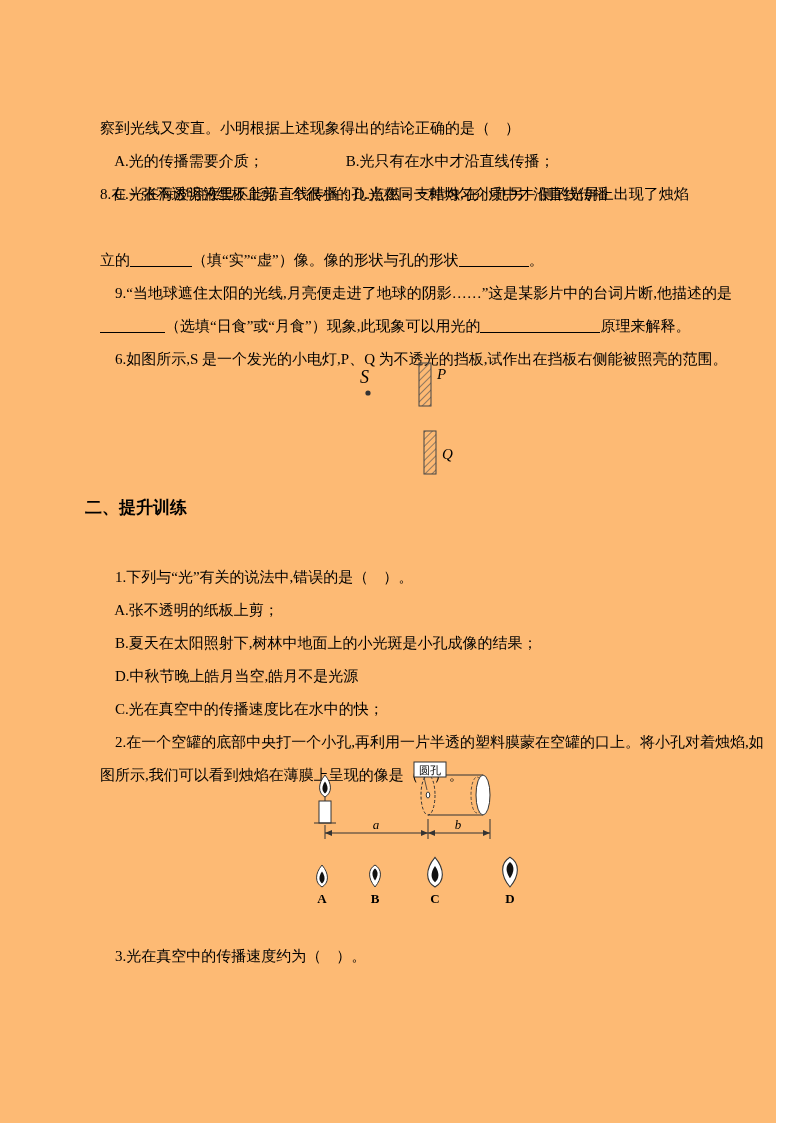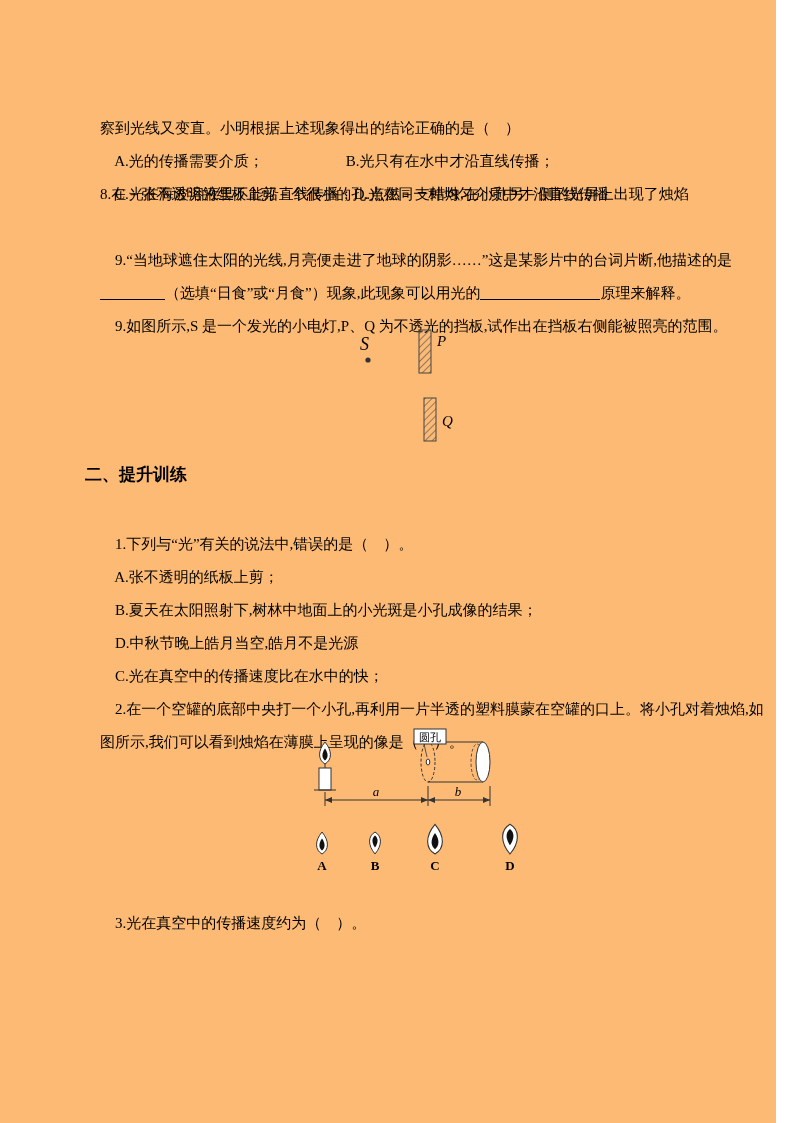--- a/index.html
+++ b/index.html
@@ -57,30 +57,33 @@
   <div class="line indent">
     <span>A.光的传播需要介质；</span><span class="gap-ab"></span><span>B.光只有在水中才沿直线传播；</span>
   </div>
   <div class="line indent">
     <span>C.光在海波溶液里不能沿直线传播；D.光在同一种均匀介质中才沿直线传播</span>
   </div>
 
   <div class="line indent flexline">
     <span>8.在－张不透明的纸板上剪－个很小的孔.点燃－支蜡烛,在小孔另－侧的光屏上出现了烛焰</span><span class="fill"></span>
   </div>
+  <div class="line">
+    <span>立的</span><span class="blank w62"></span><span>（填“实”“虚”）像。像的形状与孔的形状</span><span class="blank w70"></span><span>。</span>
+  </div>
 
   <div class="line indent">
     <span>9.“当地球遮住太阳的光线,月亮便走进了地球的阴影……”这是某影片中的台词片断,他描述的是</span>
   </div>
   <div class="line">
     <span class="blank w65"></span><span>（选填“日食”或“月食”）现象,此现象可以用光的</span><span class="blank w120"></span><span>原理来解释。</span>
   </div>
 
   <div class="line indent">
-    <span>9.如图所示,S 是一个发光的小电灯,P、Q 为不透光的挡板,试作出在挡板右侧能被照亮的范围。</span>
+    <span>6.如图所示,S 是一个发光的小电灯,P、Q 为不透光的挡板,试作出在挡板右侧能被照亮的范围。</span>
   </div>
 
   <div class="fig fig1">
     <svg width="200" height="134" viewBox="0 0 200 134">
       <defs>
         <pattern id="hatch1" width="5" height="5" patternUnits="userSpaceOnUse" patternTransform="rotate(45)">
           <line x1="0" y1="0" x2="0" y2="5" stroke="#555" stroke-width="1.3"></line>
         </pattern>
       </defs>
       <text x="20" y="37" font-size="18" font-style="italic">S</text>

